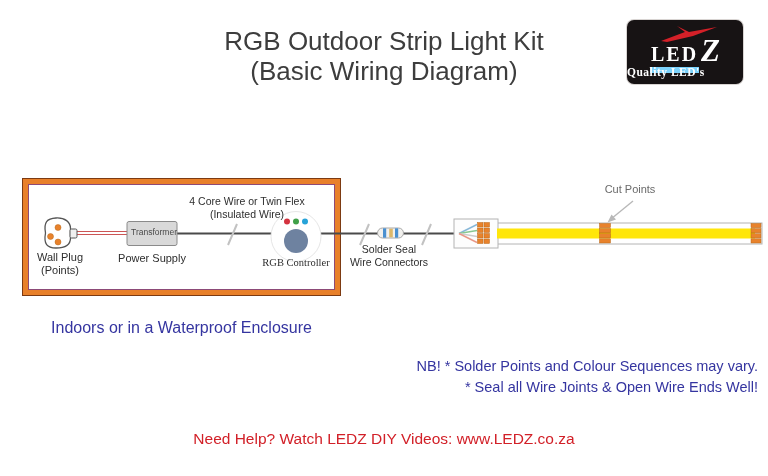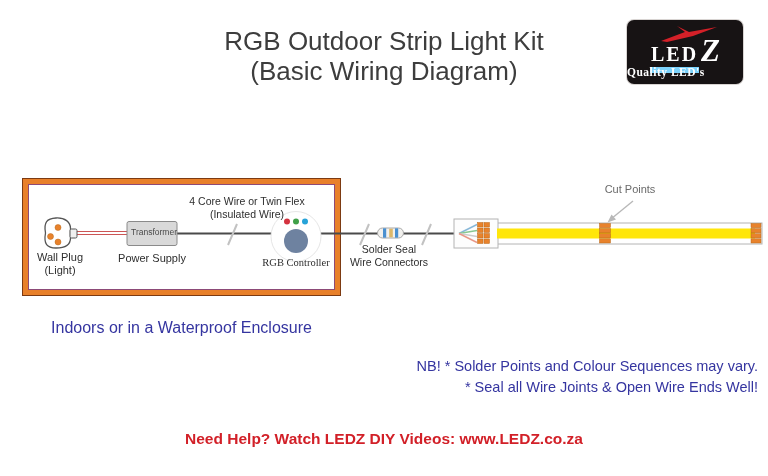--- a/index.html
+++ b/index.html
@@ -47,21 +47,21 @@
   #lbl-wallplug{top:251px;left:24px;width:72px;font-size:11px;line-height:13px;}
   #lbl-powersupply{top:252px;left:117px;width:70px;font-size:11px;}
   #lbl-corewire{top:195px;left:177px;width:140px;}
   #lbl-controller{top:257px;left:246px;width:100px;font-family:Liberation Serif, serif;}
   #lbl-solder{top:243px;left:338px;width:102px;}
   #lbl-strip{top:250px;left:530px;width:160px;}
   #lbl-cutpoints{top:183px;left:597px;width:66px;font-size:11px;color:#6a6a6a;}
   #lbl-transformer{top:227px;left:127px;width:50px;font-size:8.5px;color:#4a4a4a;text-align:right;}
   #enclosure-note{top:303px;left:22px;width:319px;text-align:center;font-size:16px;color:var(--note-blue);margin-top:16px;}
   #notes{top:356px;left:0;width:758px;text-align:right;font-size:14.5px;line-height:20.5px;color:var(--note-blue);}
-  #footer{top:430px;left:0;width:768px;text-align:center;font-size:15.5px;font-weight:bold;color:var(--help-red);}
+  #footer{top:430px;left:0;width:768px;text-align:center;font-size:15.5px;font-weight:normal;color:var(--help-red);}
 </style>
 </head>
 <body>
 
 <div id="stage">
 
   <div id="title" class="abs">
     <div>RGB Outdoor Strip Light Kit</div>
     <div>(Basic Wiring Diagram)</div>
   </div>
@@ -160,21 +160,21 @@
     <g>
       <line class="gray-arrow" x1="633" y1="201" x2="611" y2="219"></line>
       <polygon points="607.5,222.5 616,219.5 611.5,214.5" fill="#b8b8b8"></polygon>
     </g>
   </svg>
 
   <div id="lbl-transformer" class="abs">Transformer</div>
 
   <div id="lbl-wallplug" class="abs lbl">
     <div>Wall Plug</div>
-    <div>(Light)</div>
+    <div>(Points)</div>
   </div>
 
   <div id="lbl-powersupply" class="abs lbl">Power Supply</div>
 
   <div id="lbl-corewire" class="abs lbl">
     <div>4 Core Wire or Twin Flex</div>
     <div>(Insulated Wire)</div>
   </div>
 
   <div id="lbl-controller" class="abs lbl">RGB Controller</div>

